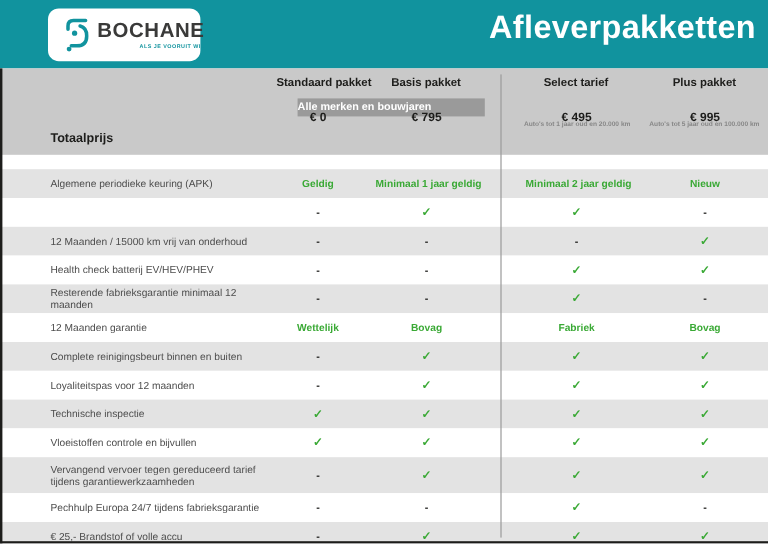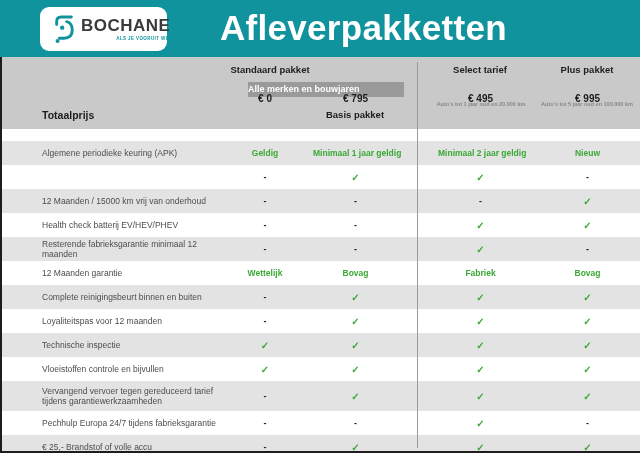--- a/index.html
+++ b/index.html
@@ -16,34 +16,34 @@
   .page{position:relative;width:640px;height:453px;background:#fff;overflow:hidden;}
 
   
   .topbar{position:absolute;top:0;left:0;width:640px;height:67px;background:var(--teal);}
   .logo-box{position:absolute;left:40px;top:7px;width:127px;height:44px;background:#fff;border-radius:9px;
             display:flex;align-items:center;padding-left:13px;}
   .logo-mark{width:22px;height:30px;flex:0 0 auto;}
   .logo-text{margin-left:6px;display:flex;flex-direction:column;align-items:flex-end;}
   .brand-name{font-size:17px;font-weight:bold;letter-spacing:.5px;color:#3a3a39;line-height:1;}
   .brand-tagline{font-size:4.5px;font-weight:bold;letter-spacing:.4px;color:var(--teal);margin-top:2px;}
-  .page-title{position:absolute;left:220px;right:10px;top:8px;text-align:left;
-              font-size:35px;font-weight:bold;color:#fff;letter-spacing:.3px;}
+  .page-title{position:absolute;left:220px;right:10px;top:8px;text-align:right;
+              font-size:27px;font-weight:bold;color:#fff;letter-spacing:.3px;}
 
   
   .content{position:absolute;top:57px;left:0;right:0;bottom:0;background:#fff;}
   .edge-left{position:absolute;left:0;top:57px;bottom:0;width:2px;background:#1d1d1b;z-index:6;}
   .edge-bottom{position:absolute;left:0;right:0;bottom:0;height:2px;background:#1d1d1b;z-index:6;}
   .group-divider{position:absolute;left:417px;top:5px;bottom:5px;width:1px;background:#9b9b9b;z-index:5;}
 
   
   .headzone{position:absolute;top:0;left:0;right:0;height:72px;background:var(--zone-gray);}
   .colhead{position:absolute;top:7px;font-size:9.5px;font-weight:bold;color:var(--ink);text-align:center;}
   .ch0{left:215px;width:110px;}
-  .ch1{left:305px;width:100px;margin-top:45px;}
+  .ch1{left:305px;width:100px;}
   .ch2{left:430px;width:100px;}
   .ch3{left:537px;width:100px;}
   .badge{position:absolute;top:25px;height:15px;line-height:15px;background:var(--badge-gray);
          color:#fff;font-size:9px;font-weight:bold;text-align:left;}
   .bg0{left:248px;width:156px;}
   .bg1{left:435px;width:190px;}
   .subnote{position:absolute;top:44px;font-size:5.5px;font-weight:bold;color:#878787;text-align:center;}
   .sn0{left:425px;width:112px;}
   .sn1{left:537px;width:100px;}
   .total-label{position:absolute;left:42px;top:52px;font-size:10.5px;font-weight:bold;color:var(--ink);}

